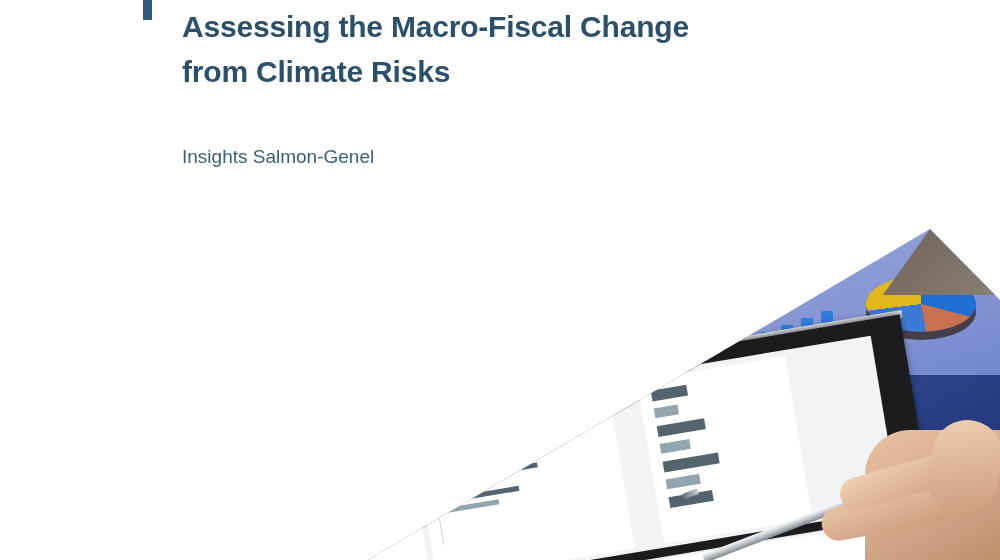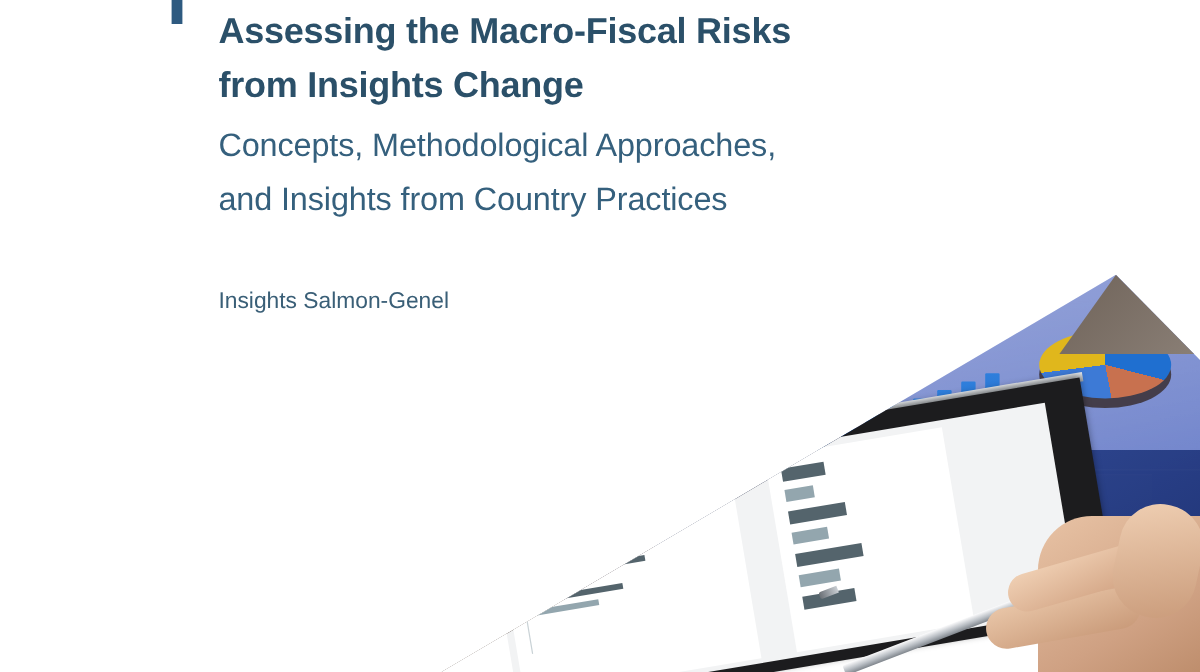--- a/index.html
+++ b/index.html
@@ -424,23 +424,19 @@
     <div class="ph" id="stylus"></div>
     <div class="ph" id="hand"></div>
     <div class="ph finger" id="finger-middle"></div>
     <div class="ph finger" id="finger-index"></div>
     <div class="ph" id="thumb"></div>
 
   </div>
 
   <div id="text-block">
     <div id="title-group">
-      <div class="title-line">Assessing the Macro-Fiscal Risks</div>
-      <div class="title-line">from Insights Change</div>
-    </div>
-    <div id="subtitle-group">
-      <div class="subtitle-line">Concepts, Methodological Approaches,</div>
-      <div class="subtitle-line">and Insights from Country Practices</div>
+      <div class="title-line">Assessing the Macro-Fiscal Change</div>
+      <div class="title-line">from Climate Risks</div>
     </div>
     <div id="author">Insights Salmon-Genel</div>
   </div>
 
 </div>
 
 </body></html>

